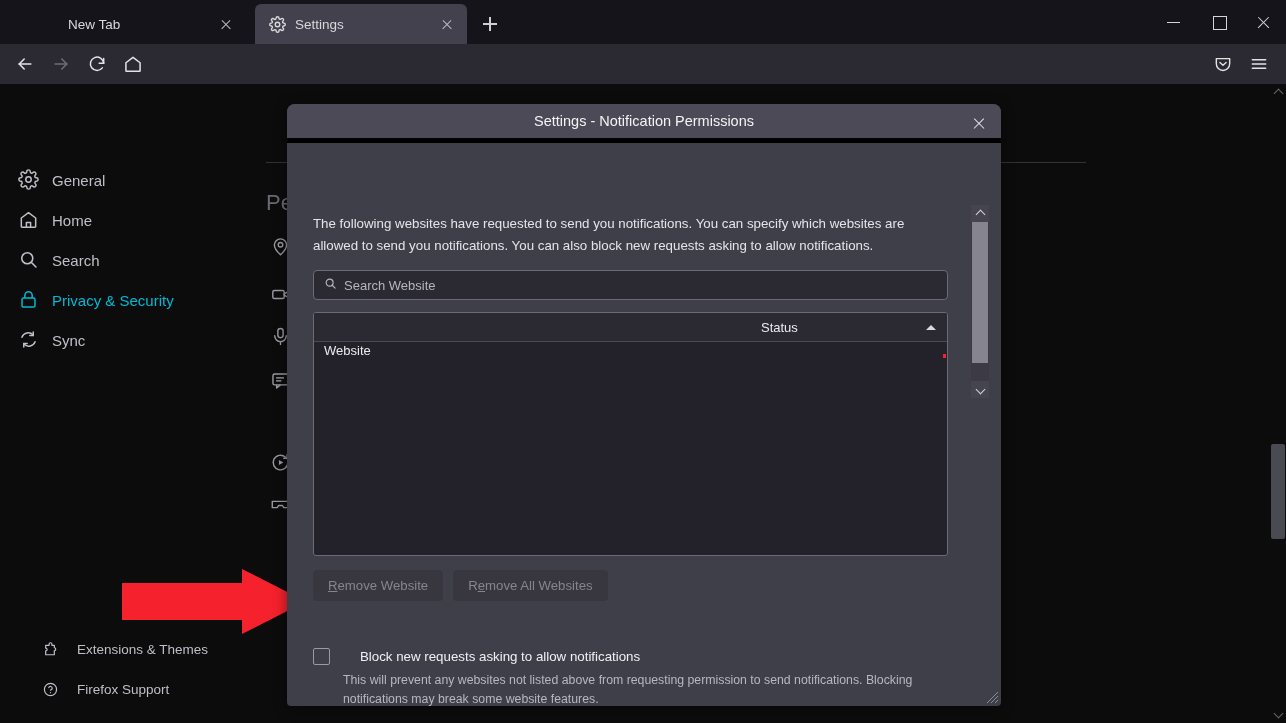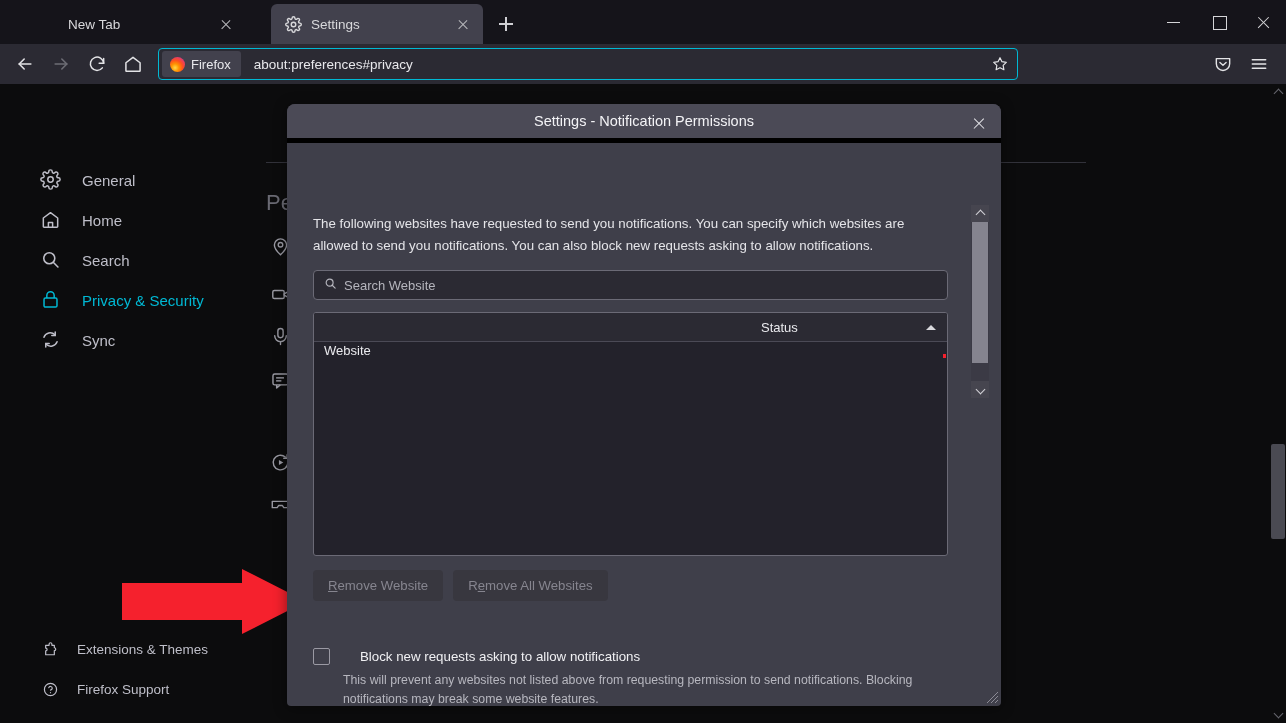--- a/index.html
+++ b/index.html
@@ -15,21 +15,21 @@
   .tabstrip {
     position: absolute; top: 0; left: 0; width: 1286px; height: 44px;
     background: #15141a; display: flex; align-items: flex-end;
   }
   .tab {
     position: relative; height: 40px; display: flex; align-items: center;
     gap: 9px; padding: 0 10px 0 14px; border-radius: 6px 6px 0 0;
     min-width: 200px;
   }
   .tab.inactive { width: 218px; margin-left: 28px; }
-  .tab.active { background: #42414d; width: 212px; margin-left: 25px; }
+  .tab.active { background: #42414d; width: 212px; margin-left: 9px; }
   .tab-favicon { width: 17px; height: 17px; flex: 0 0 17px; position: relative; }
   .ff-logo {
     width: 17px; height: 17px; border-radius: 50%;
     background: radial-gradient(circle at 34% 72%, #ffd94a 0%, #ff9500 26%, #ff4f20 52%, #e33b6e 76%, #9059ff 100%);
   }
   .tab-title {
     flex: 1; color: #d8d8db; font-size: 13.5px;
     white-space: nowrap; overflow: hidden; text-overflow: ellipsis;
   }
   .tab-close {
@@ -102,22 +102,22 @@
   .star { width: 30px; height: 30px; position: relative; cursor: pointer; }
   .nav-right { margin-left: auto; display: flex; align-items: center; }
 
   
   .page {
     position: absolute; top: 84px; left: 0; width: 1286px; height: 639px;
     background: #0c0c0d; overflow: hidden;
   }
   .sidebar { position: absolute; left: 0; top: 0; width: 290px; height: 639px; }
   .side-item {
-    display: flex; align-items: center; gap: 20px;
-    height: 40px; padding-left: 40px; color: #bfbfc9; font-size: 15px;
+    display: flex; align-items: center; gap: 12px;
+    height: 40px; padding-left: 18px; color: #bfbfc9; font-size: 15px;
     cursor: pointer;
   }
   .side-item.active { color: #00b9d4; }
   .side-item .ico { width: 22px; height: 22px; flex: 0 0 22px; position: relative; }
   .side-footer { position: absolute; left: 0; bottom: 14px; width: 290px; }
   .side-footer .side-item {
     font-size: 13.5px; padding-left: 42px; gap: 18px; height: 40px; color: #bfbfc9;
   }
   .side-footer .ico { width: 17px; height: 17px; flex: 0 0 17px; }
 
@@ -323,32 +323,20 @@
       <path d="M20 11a8 8 0 1 0-1.6 5.6"></path>
         <path d="M20 5.5V11h-5.4"></path>
     </svg>
   </div>
   <div class="navbtn">
     <svg width="20" height="20" viewBox="0 0 24 24" fill="none" stroke="#e3e3e6" stroke-width="1.8" stroke-linecap="round" stroke-linejoin="round">
       <path d="M3.5 10.5L12 4l8.5 6.5V20a.8.8 0 0 1-.8.8H4.3a.8.8 0 0 1-.8-.8z"></path>
     </svg>
   </div>
 
-  <div class="urlbar">
-    <div class="urlchip">
-      <span class="ff-logo"></span>
-      <span class="urlchip-label">Firefox</span>
-    </div>
-    <div class="urltext">about:preferences#privacy</div>
-    <div class="star">
-      <svg width="18" height="18" viewBox="0 0 24 24" fill="none" stroke="#e3e3e6" stroke-width="1.6" stroke-linejoin="round" style="position:absolute;left:6px;top:6px">
-        <path d="M12 3.6l2.6 5.3 5.8.85-4.2 4.1 1 5.8-5.2-2.74L6.8 19.65l1-5.8L3.6 9.75l5.8-.85z"></path>
-      </svg>
-    </div>
-  </div>
 
   <div class="nav-right">
     <div class="navbtn">
       <svg width="20" height="20" viewBox="0 0 24 24" fill="none" stroke="#e3e3e6" stroke-width="1.7" stroke-linecap="round" stroke-linejoin="round">
         <path d="M4 5.5h16v6.2a8 8 0 0 1-16 0z"></path>
           <path d="M8.3 10.3L12 13.6l3.7-3.3"></path>
       </svg>
     </div>
     <div class="navbtn">
       <svg width="20" height="20" viewBox="0 0 24 24" stroke="#e3e3e6" stroke-width="1.8" stroke-linecap="round">

